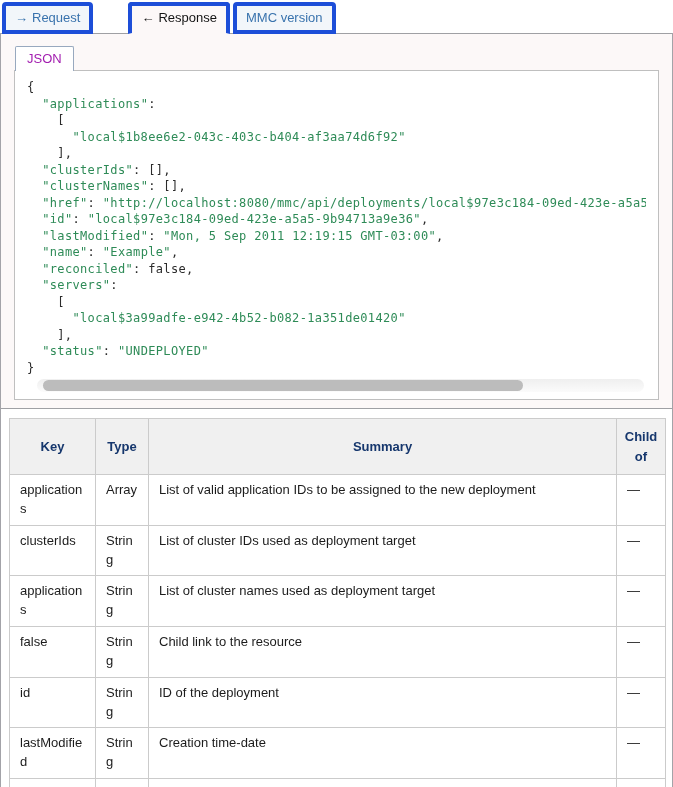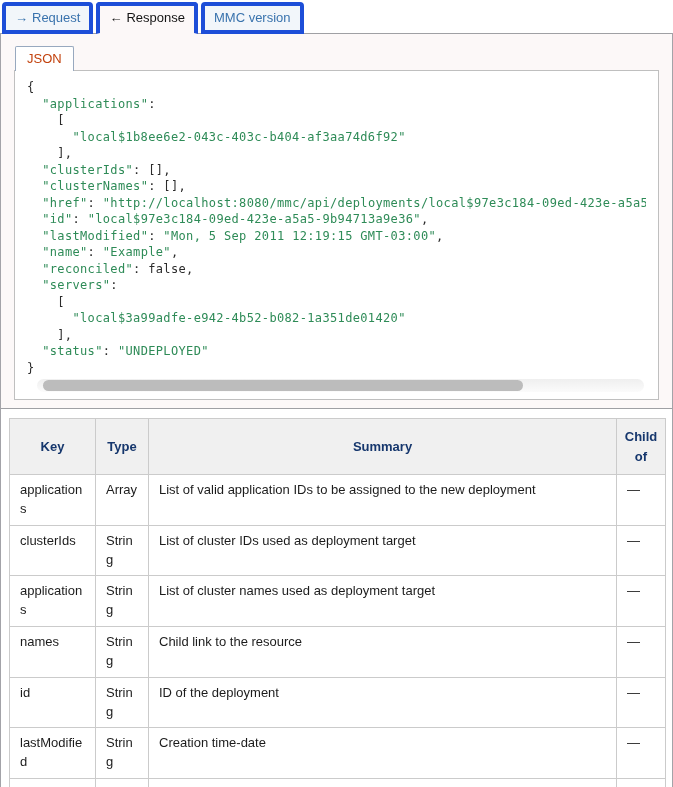--- a/index.html
+++ b/index.html
@@ -28,20 +28,21 @@
     background: #f2f6fa;
     color: #3973ad;
     cursor: pointer;
     white-space: nowrap;
   }
   .tab .arrow { margin-right: 4px; }
   .tab.active {
     background: #fcf8f8;
     color: #141414;
     border-bottom: 1px solid #fcf8f8;
+    margin-left: 32px;
   }
 
   
   .content-section {
     border: 1px solid #a3a3a8;
     border-top: none;
     background: #fff;
   }
 
   
@@ -56,21 +57,21 @@
     position: relative;
     z-index: 1;
     font-size: 13px;
     line-height: 16px;
     padding: 4px 11px;
     margin: 0 0 -1px 1px;
     border: 1px solid #98a9bf;
     border-bottom: none;
     border-radius: 2px 2px 0 0;
     background: #ffffff;
-    color: #c2410c;
+    color: #a21caf;
     cursor: pointer;
   }
   .codewrap {
     background: #fff;
     border: 1px solid #bfbfbf;
     height: 330px;
     padding: 8px 0 3px 0;
     display: flex;
     flex-direction: column;
   }
@@ -197,21 +198,21 @@
       </tr>
 
       <tr class="frow">
         <td class="c-key">applications</td>
         <td class="c-type">String</td>
         <td class="c-summary">List of cluster names used as deployment target</td>
         <td class="c-child">—</td>
       </tr>
 
       <tr class="frow">
-        <td class="c-key">names</td>
+        <td class="c-key">false</td>
         <td class="c-type">String</td>
         <td class="c-summary">Child link to the resource</td>
         <td class="c-child">—</td>
       </tr>
 
       <tr class="frow">
         <td class="c-key">id</td>
         <td class="c-type">String</td>
         <td class="c-summary">ID of the deployment</td>
         <td class="c-child">—</td>

